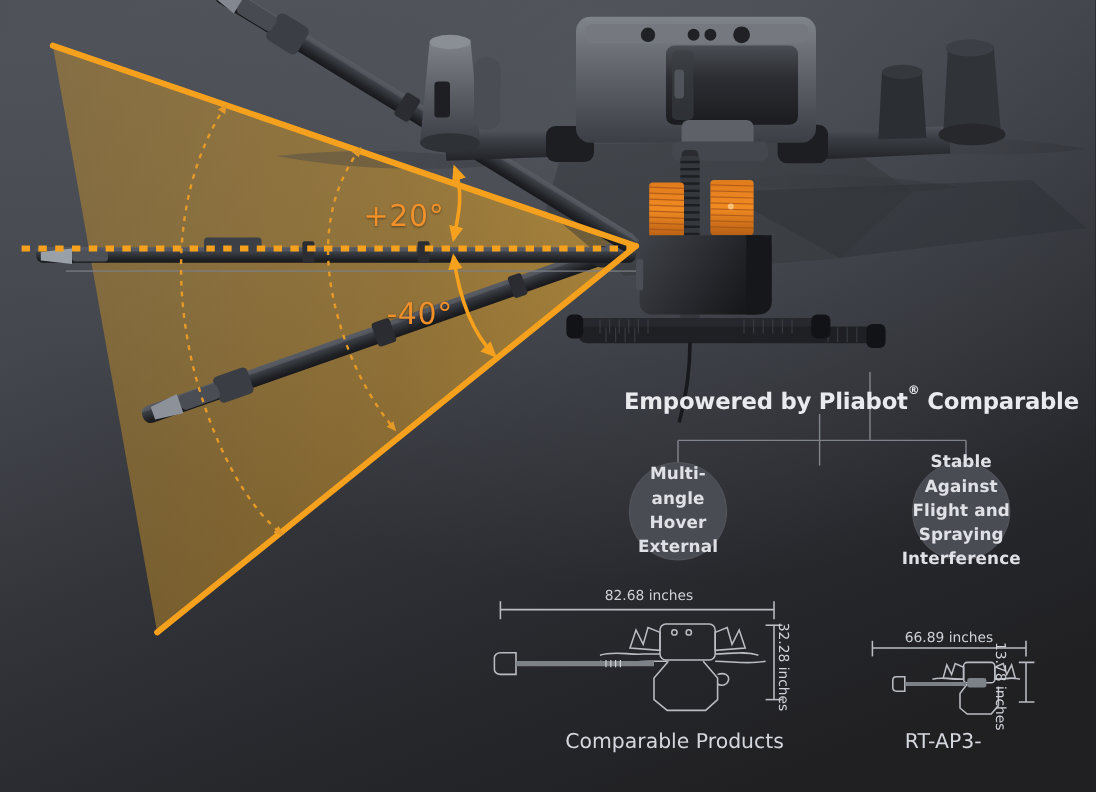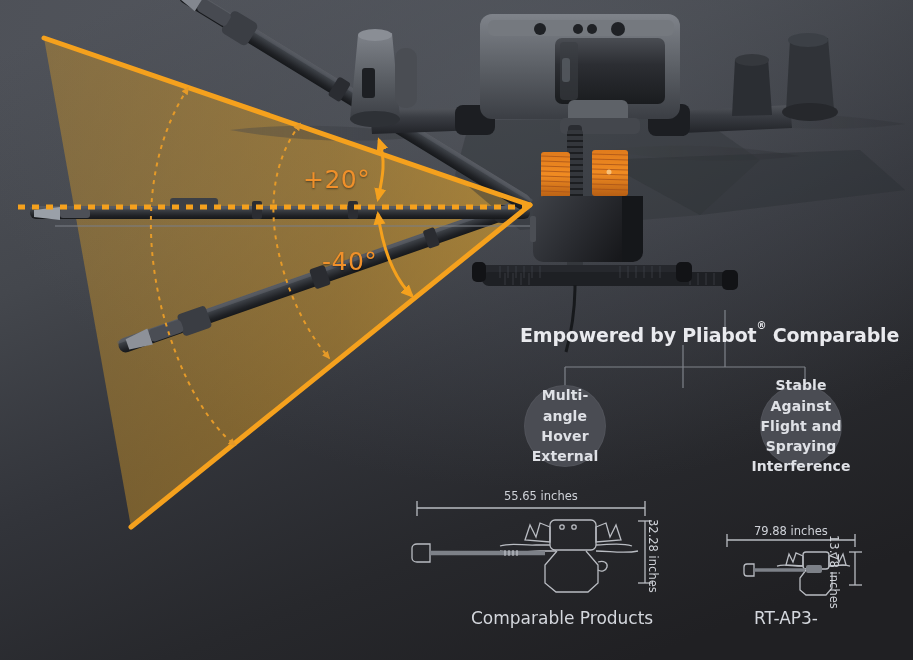--- a/index.html
+++ b/index.html
@@ -430,21 +430,21 @@
     </div>
   </div>
   <div class="feature-circle" id="circle-3">
     <div class="ftxt">
       <span>Stable Against</span><br>
       <span>Flight and Spraying</span><br>
       <span>Interference</span>
     </div>
   </div>
 
-  <div class="dim-text" id="dimtxt-a-w">55.65 inches</div>
+  <div class="dim-text" id="dimtxt-a-w">82.68 inches</div>
   <div class="dim-text vert" id="dimtxt-a-h">32.28 inches</div>
-  <div class="dim-text" id="dimtxt-b-w">79.88 inches</div>
+  <div class="dim-text" id="dimtxt-b-w">66.89 inches</div>
   <div class="dim-text vert" id="dimtxt-b-h">13.78 inches</div>
 
   <div class="caption" id="caption-a">Comparable Products</div>
   <div class="caption" id="caption-b">RT-AP3-</div>
 
 </div>
 
 </body></html>

